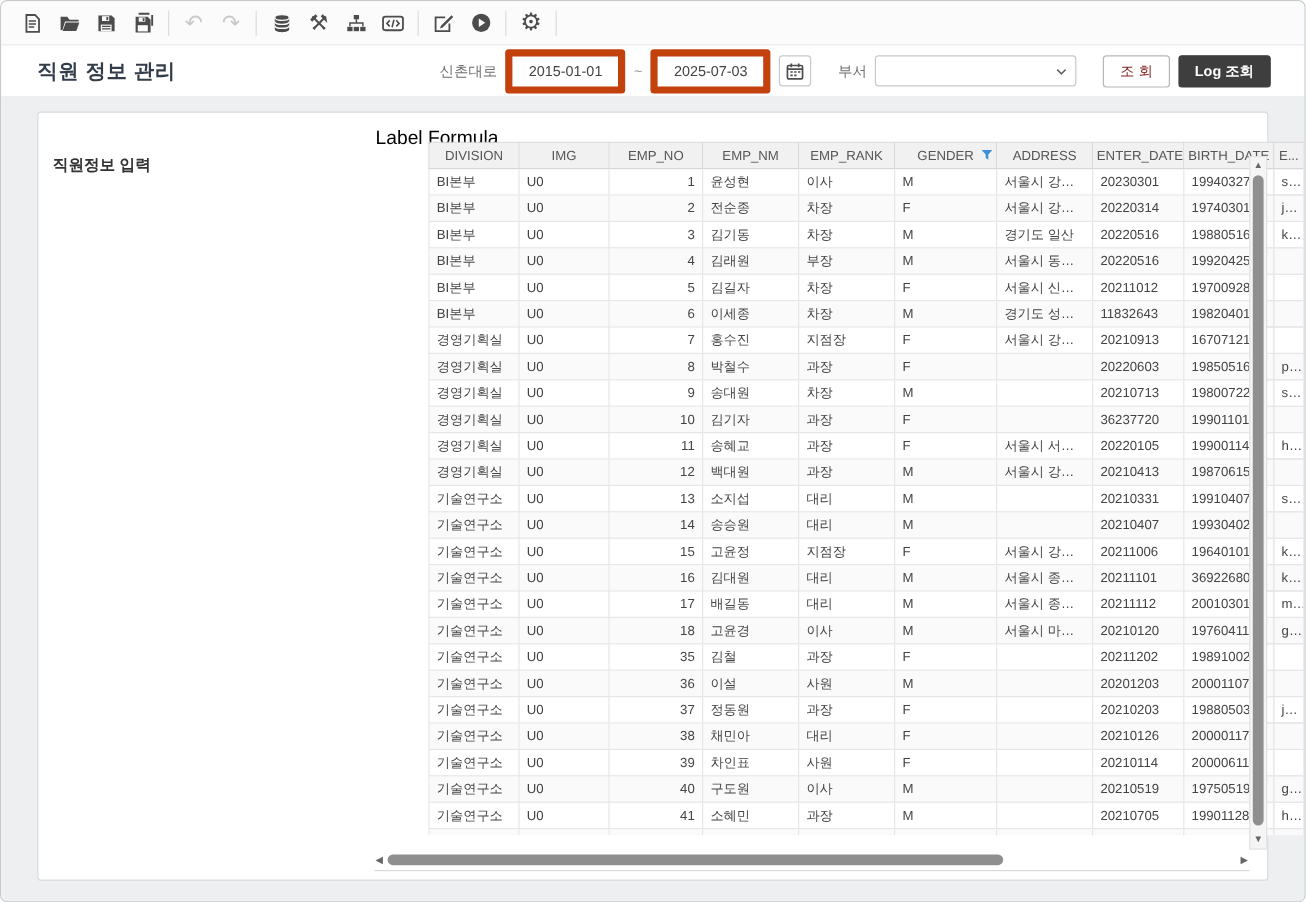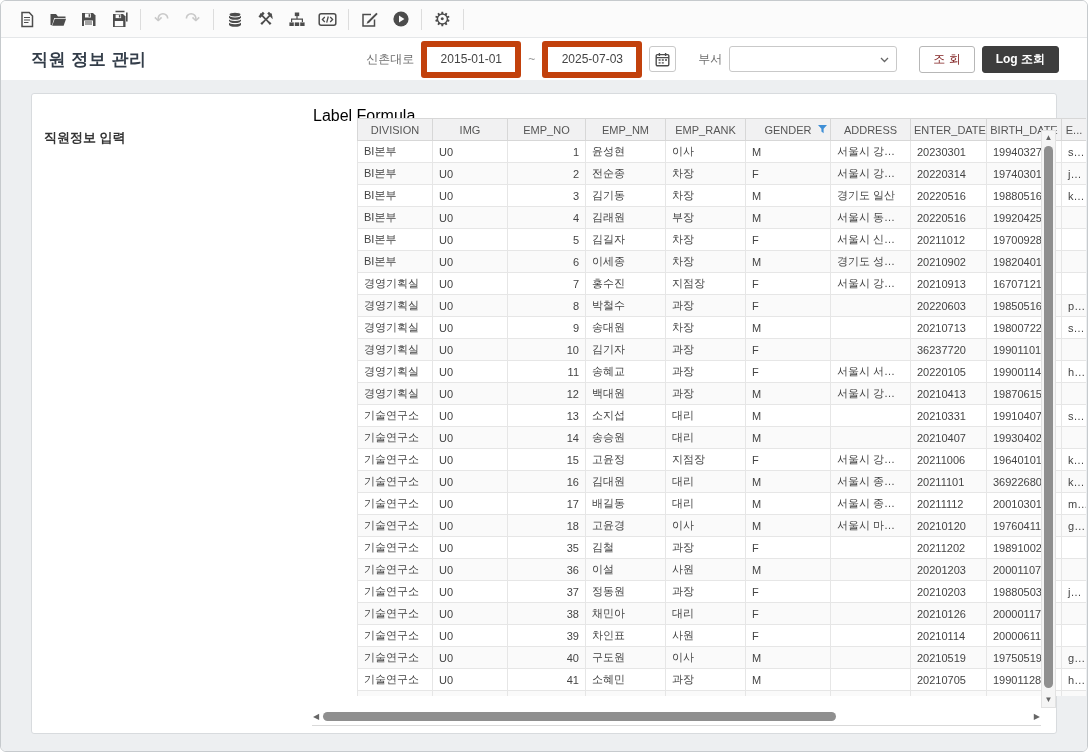--- a/index.html
+++ b/index.html
@@ -273,21 +273,21 @@
                 <td></td>
               </tr>
               <tr>
                 <td>BI본부</td>
                 <td>U0</td>
                 <td class="num">6</td>
                 <td>이세종</td>
                 <td>차장</td>
                 <td>M</td>
                 <td>경기도 성남시</td>
-                <td>20210902</td>
+                <td>11832643</td>
                 <td>19820401</td>
                 <td></td>
               </tr>
               <tr>
                 <td>경영기획실</td>
                 <td>U0</td>
                 <td class="num">7</td>
                 <td>홍수진</td>
                 <td>지점장</td>
                 <td>F</td>

